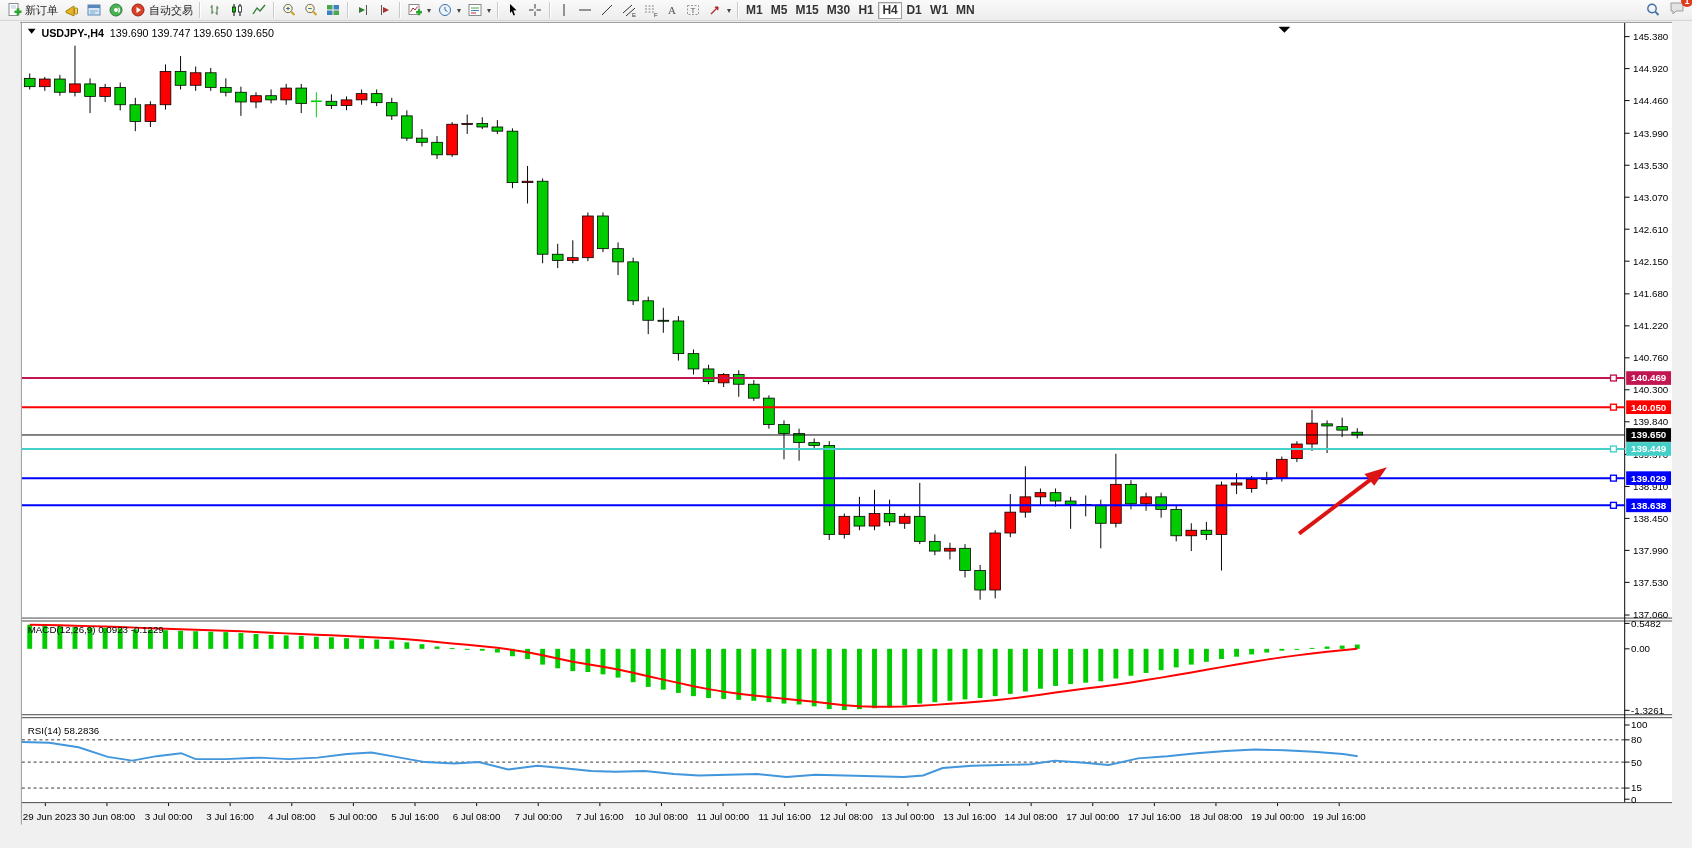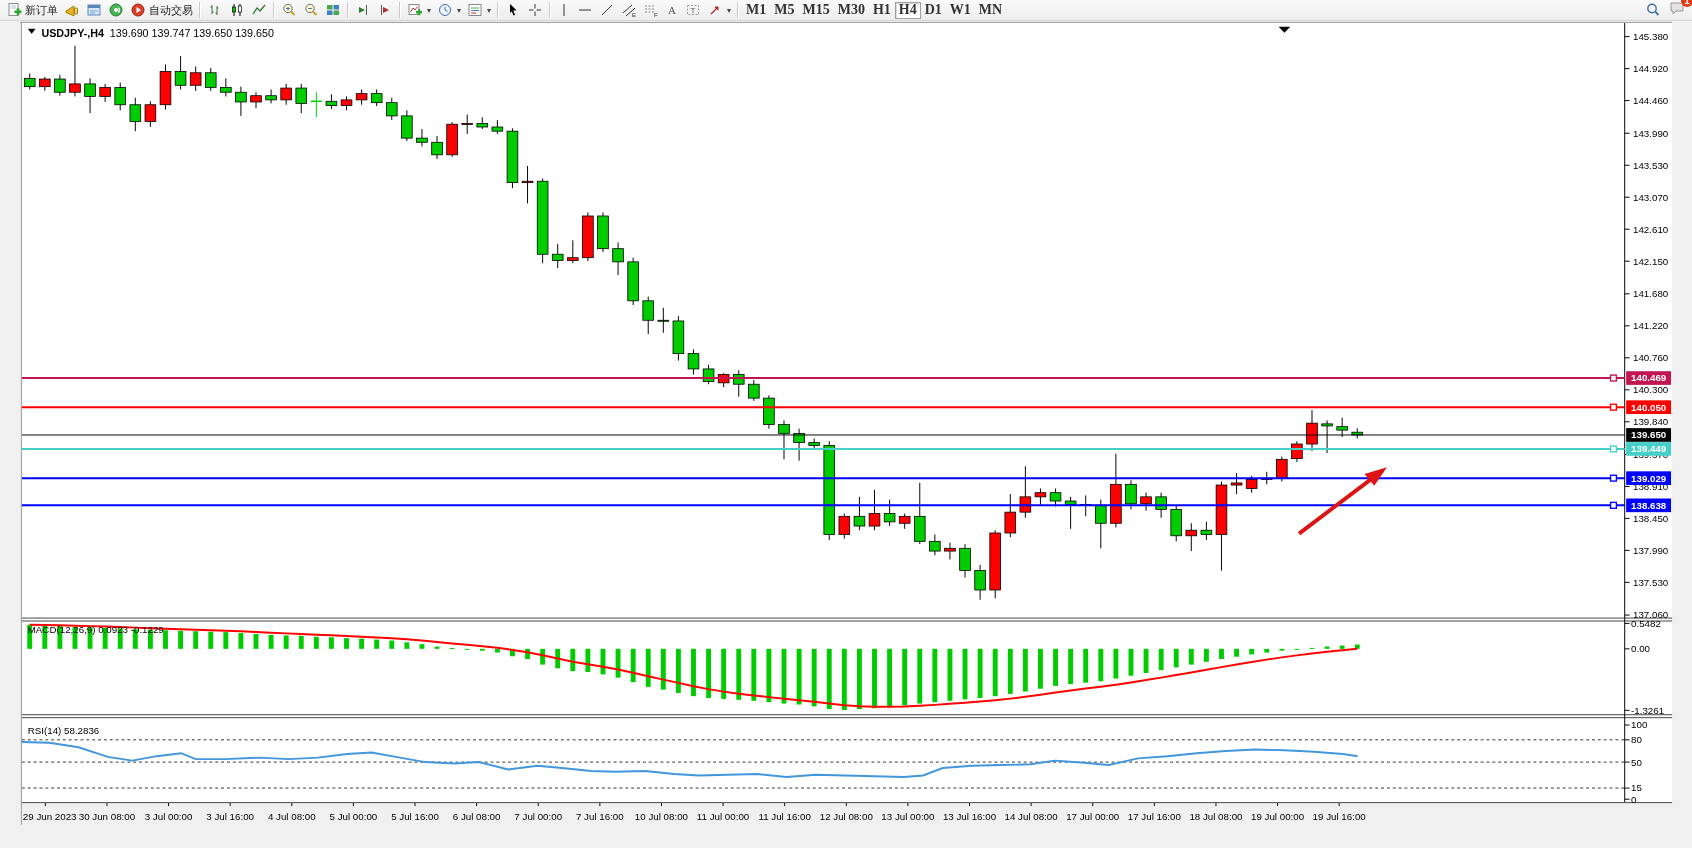--- a/index.html
+++ b/index.html
@@ -6,22 +6,22 @@
     font-family:"Liberation Sans","DejaVu Sans",sans-serif;}
   .toolbar{height:20px;background:linear-gradient(#fafafa,#ededed);border-bottom:1px solid #d5d5d5;
     display:flex;align-items:center;padding-left:3px;position:relative;z-index:5;}
   .tb-sep{width:1px;height:16px;background:#c9c9c9;border-right:1px solid #fff;margin:0 3px;}
   .tb-btn{display:inline-flex;align-items:center;gap:3px;border:1px solid transparent;background:transparent;
     height:18px;padding:0 2px;font-family:inherit;font-size:11px;color:#222;cursor:default;}
   .tb-btn svg{display:block;}
   .tb-label{font-size:11px;white-space:nowrap;}
   .caret{font-size:8px;color:#444;margin-left:1px;}
   .tf-btn{display:inline-flex;align-items:center;justify-content:center;min-width:24px;height:17px;
-    font-size:14px;font-weight:bold;color:#333;border:1px solid transparent;background:transparent;
-    font-family:Liberation Serif, serif;padding:0 3px;}
+    font-size:12px;font-weight:bold;color:#333;border:1px solid transparent;background:transparent;
+    font-family:Liberation Sans, sans-serif;padding:0 3px;}
   .tf-btn.active{background:#fff;border:1px solid #9aa0a6;box-shadow:inset 1px 1px 1px rgba(0,0,0,.15);}
   .tb-right{margin-left:auto;display:flex;align-items:center;margin-right:6px;gap:8px;}
   .badge-wrap{position:relative;}
   .badge{position:absolute;top:-5px;right:-7px;background:#e03c1c;color:#fff;border-radius:50%;
     width:12px;height:12px;font-size:9px;font-weight:bold;display:flex;align-items:center;justify-content:center;}
   #chart-svg{display:block;background:#f0f0f0;}
 </style>
 </head>
 <body>
 

